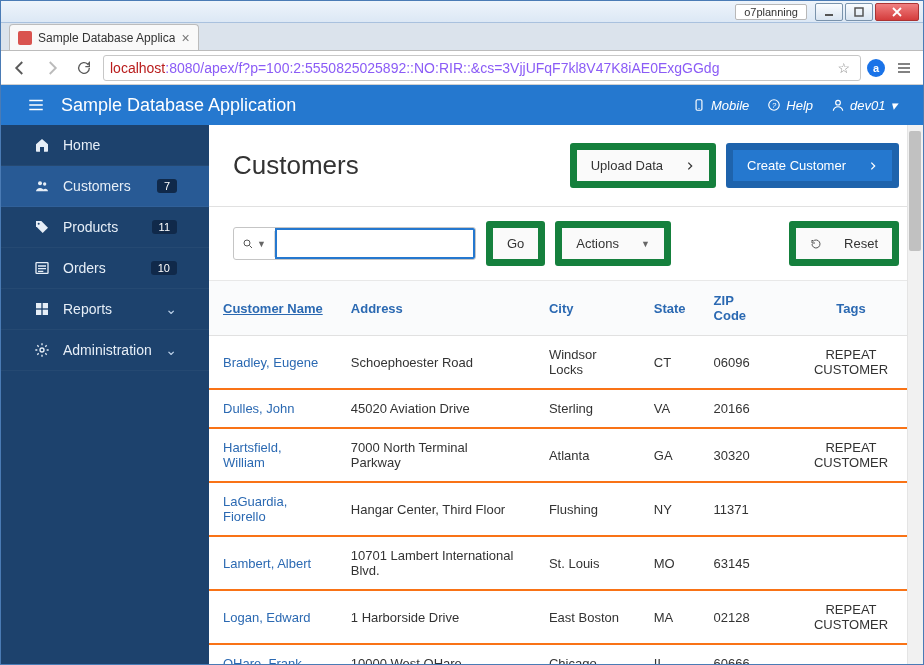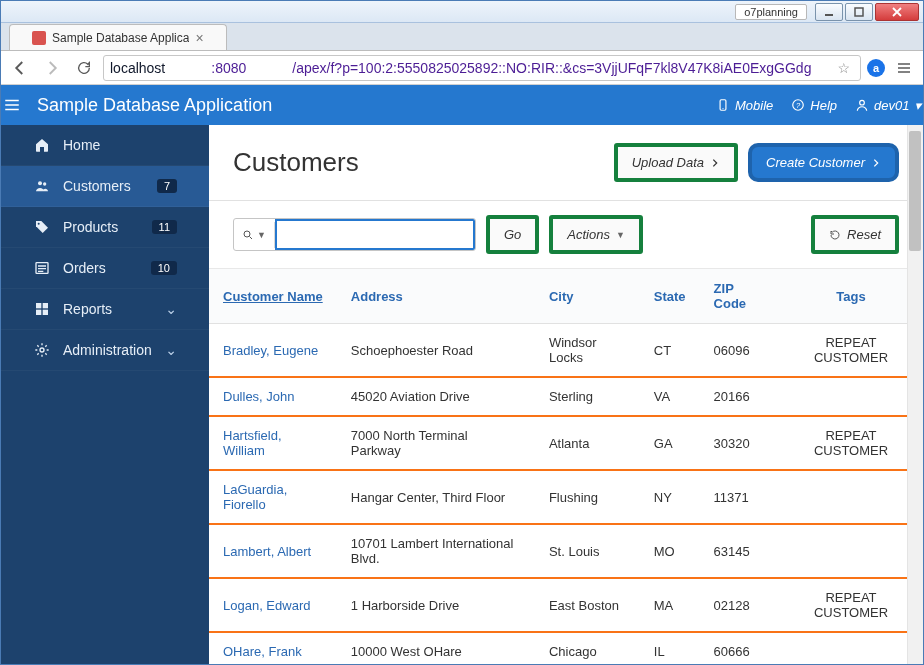--- a/index.html
+++ b/index.html
@@ -10,38 +10,38 @@
 
 .os-bar { height: 22px; background: linear-gradient(#eef4fb, #dce8f5); border-bottom: 1px solid #a9c1de; display: flex; align-items: center; padding: 0 4px; font-size: 11px; color: #555; }
 .os-bar .blur { flex: 1; filter: blur(2px); color: #888; }
 .os-bar .o7 { background: #fff; border: 1px solid #b8b8b8; border-radius: 2px; padding: 1px 8px; margin-right: 6px; font-size: 11px; color: #333; }
 .os-btn { width: 28px; height: 18px; border: 1px solid #7a93ac; border-radius: 2px; margin-left: 2px; display: flex; align-items: center; justify-content: center; font-size: 10px; background: linear-gradient(#fafcff,#d9e4f1); }
 .os-btn.close { background: linear-gradient(#f08080,#d43c3c); color: #fff; border-color: #a33; width: 44px; }
 .os-btn svg { width: 10px; height: 10px; }
 
 
 .tab-strip { height: 28px; background: #dbe3ec; display: flex; align-items: flex-end; padding-left: 8px; border-bottom: 1px solid #bcbcbc; }
-.tab { background: #f9f9f9; border: 1px solid #bcbcbc; border-bottom: none; border-radius: 4px 4px 0 0; height: 26px; display: flex; align-items: center; padding: 0 22px; font-size: 12px; color: #333; min-width: 180px; }
+.tab { background: #f9f9f9; border: 1px solid #bcbcbc; border-bottom: none; border-radius: 4px 4px 0 0; height: 26px; display: flex; align-items: center; padding: 0 8px; font-size: 12px; color: #333; min-width: 180px; }
 .tab .favicon { width: 14px; height: 14px; background: #d9534f; border-radius: 2px; margin-right: 6px; }
 .tab .tab-title { flex: 1; white-space: nowrap; overflow: hidden; text-overflow: ellipsis; }
 .tab .tab-x { font-size: 14px; color: #777; margin-left: 6px; }
 
 
 .url-bar { height: 34px; display: flex; align-items: center; padding: 0 6px; border-bottom: 1px solid #d0d0d0; gap: 6px; }
 .nav-btn { width: 26px; height: 26px; display: flex; align-items: center; justify-content: center; color: #5a5a5a; border-radius: 3px; }
 .nav-btn.disabled { color: #bbb; }
 .url-input { flex: 1; height: 26px; border: 1px solid #c7c7c7; border-radius: 3px; display: flex; align-items: center; padding: 0 6px; font-size: 14px; color: #333; background: #fff; }
-.url-input .host { color: #0f172a; }
-.url-input .path { color: #4c1d95; padding-left: 46px; }
+.url-input .host { color: #b91c1c; }
+.url-input .path { color: #8b5cf6; }
 .url-star { color: #888; margin: 0 4px; }
 .a-badge { width: 18px; height: 18px; border-radius: 50%; background: #1a73e8; color: #fff; display: flex; align-items: center; justify-content: center; font-size: 11px; font-weight: bold; }
 .hamburger { width: 26px; height: 26px; display: flex; align-items: center; justify-content: center; color: #5a5a5a; }
 
 
-.app-header { height: 40px; background: #2578cf; color: #fff; display: flex; align-items: center; padding: 0 2px; font-size: 16px; }
+.app-header { height: 40px; background: #2578cf; color: #fff; display: flex; align-items: center; padding: 0 26px; font-size: 16px; }
 .menu-toggle { margin-right: 16px; display: flex; }
 .app-title { font-weight: 400; font-size: 18px; }
 .header-right { margin-left: auto; display: flex; align-items: center; gap: 18px; font-size: 13px; font-style: italic; }
 .header-link { display: flex; align-items: center; gap: 5px; cursor: pointer; }
 .header-link svg { width: 14px; height: 14px; }
 
 
 .app-body { display: flex; height: calc(100% - 22px - 28px - 34px - 40px); }
 
 .sidebar { width: 208px; background: #1d426d; color: #e6eef7; font-size: 14px; }
@@ -51,22 +51,22 @@
 .side-item .s-label { flex: 1; }
 .side-badge { background: #10294a; color: #fff; font-size: 11px; padding: 1px 7px; border-radius: 3px; }
 .side-caret { color: #b9cee6; }
 
 .main { flex: 1; background: #fff; position: relative; overflow: hidden; }
 .main-scroll { position: absolute; inset: 0; overflow-y: auto; padding-bottom: 10px; }
 
 .page-head { display: flex; align-items: center; padding: 18px 24px 18px 24px; border-bottom: 1px solid #e1e1e1; }
 .page-title { font-size: 26px; font-weight: 400; color: #333; }
 .page-actions { margin-left: auto; display: flex; gap: 10px; }
-.btn { border: 4px solid #15803d; background: #fafafa; color: #333; font-size: 13px; padding: 8px 14px; border-radius: 3px; cursor: pointer; display: flex; align-items: center; gap: 6px; font-style: italic; }
-.btn.primary { background: #2578cf; border-color: #1e63ac; color: #fff; border-radius: 10px; }
+.btn { border: 7px solid #15803d; background: #fafafa; color: #333; font-size: 13px; padding: 8px 14px; border-radius: 3px; cursor: pointer; display: flex; align-items: center; gap: 22px; }
+.btn.primary { background: #2578cf; border-color: #1e63ac; color: #fff; }
 
 .toolbar { display: flex; align-items: center; padding: 14px 24px; gap: 10px; border-bottom: 1px solid #e8e8e8; }
 .search-wrap { display: flex; align-items: center; border: 1px solid #c5c5c5; border-radius: 3px; overflow: hidden; background: #fff; }
 .search-drop { padding: 7px 8px; border-right: 1px solid #d8d8d8; display: flex; align-items: center; gap: 3px; color: #555; }
 .search-input { border: 2px solid #2578cf; width: 200px; padding: 6px 8px; font-size: 13px; outline: none; margin: 0; }
 .toolbar-right { margin-left: auto; }
 
 table.data { width: 100%; border-collapse: collapse; font-size: 13px; }
 table.data th { text-align: left; padding: 12px 14px; color: #2b69b2; font-weight: 600; border-bottom: 1px solid #e1e1e1; background: #fafbfc; font-size: 13px; }
 table.data th.sorted { text-decoration: underline; }

